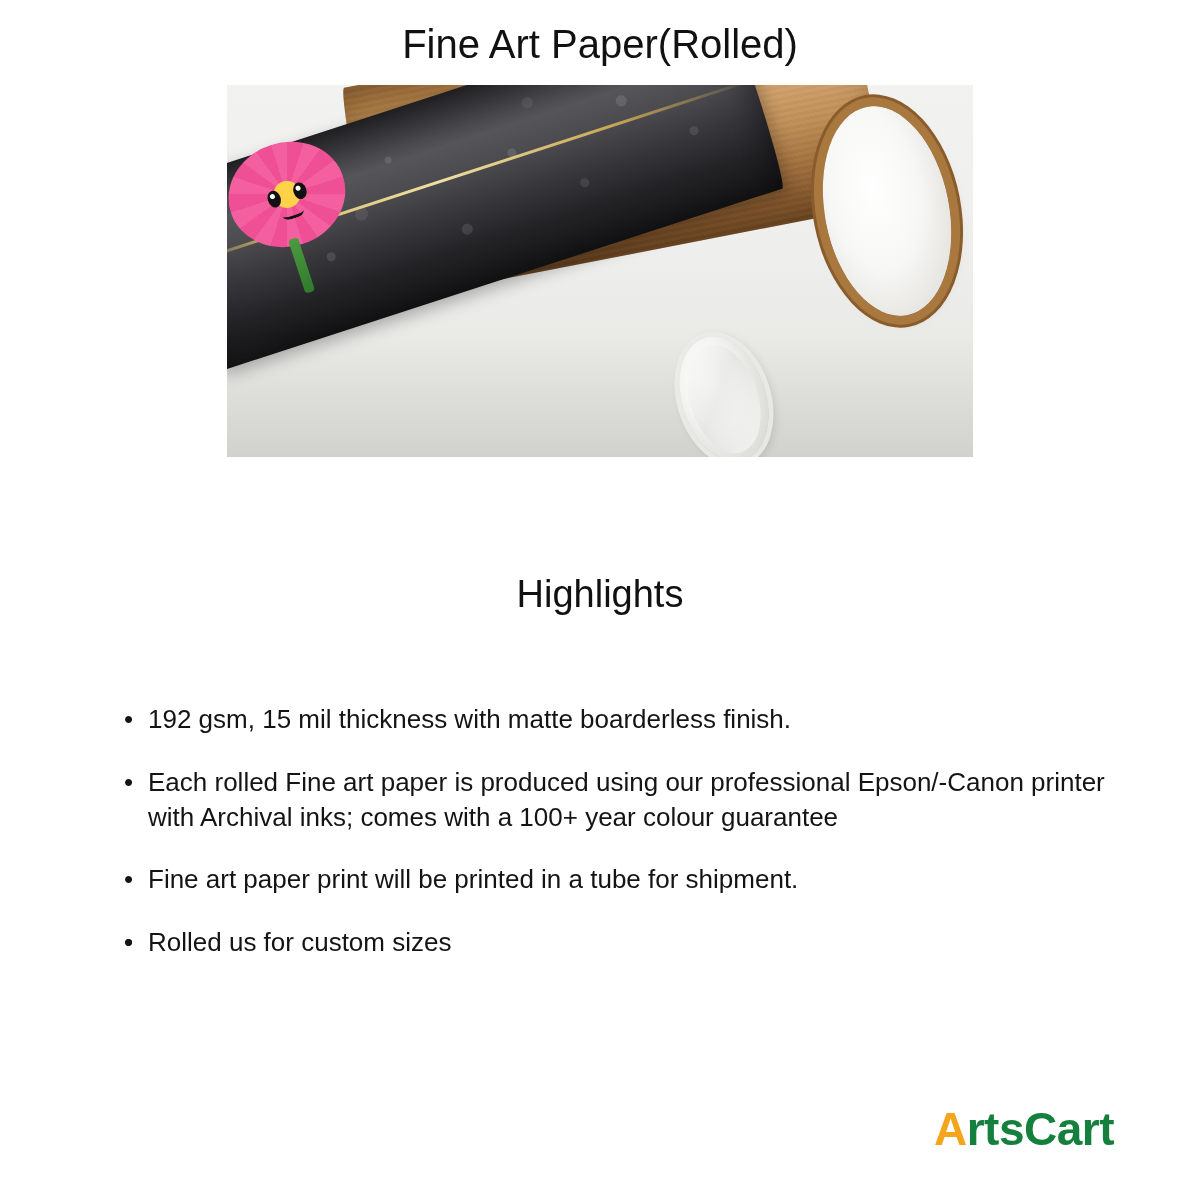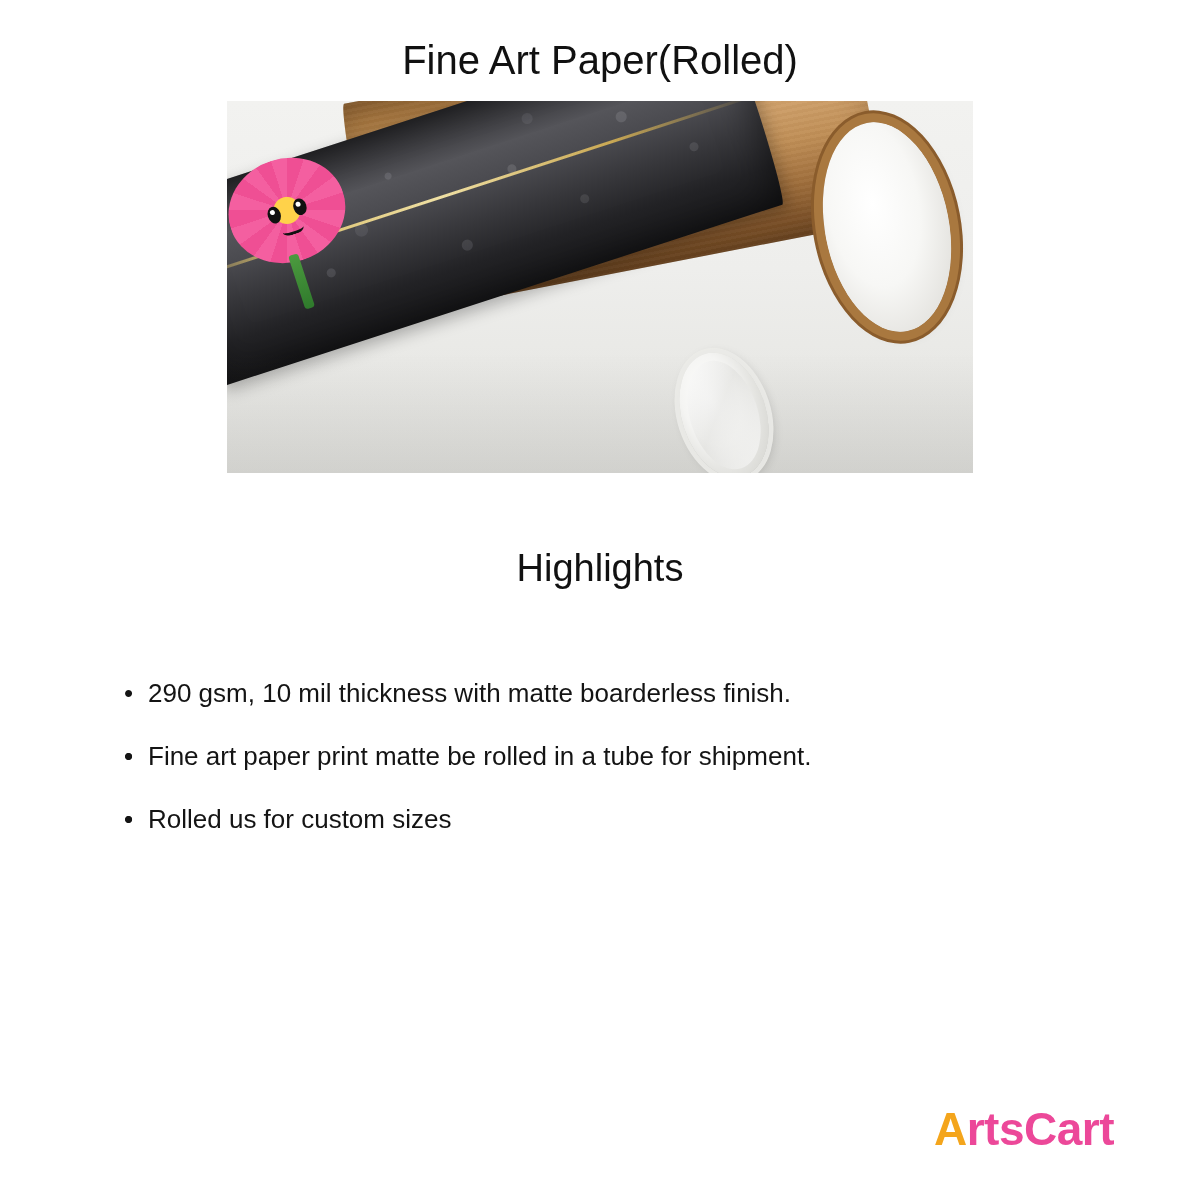--- a/index.html
+++ b/index.html
@@ -22,21 +22,21 @@
     position: relative;
     box-sizing: border-box;
   }
 
   .title {
     text-align: center;
     font-size: 40px;
     font-weight: 400;
     letter-spacing: 0px;
     margin: 0;
-    padding-top: 38px;
+    padding-top: 22px;
     color: #111111;
     font-family: "Liberation Sans", sans-serif;
   }
 
   .hero-wrap {
     width: 746px;
     height: 372px;
     margin: 18px auto 0 auto;
     position: relative;
     overflow: hidden;
@@ -241,21 +241,21 @@
     background:
       linear-gradient(130deg, rgba(255,255,255,0.9) 0%, rgba(215,215,212,0.5) 45%, rgba(255,255,255,0.85) 100%);
     opacity: .8;
   }
 
   .section-title {
     text-align: center;
     font-size: 38px;
     font-weight: 400;
     margin: 0;
-    padding-top: 74px;
+    padding-top: 116px;
     color: #111111;
   }
 
   .highlights {
     margin: 0;
     padding: 86px 0 0 0;
     list-style: none;
   }
   .highlights li {
     position: relative;
@@ -275,21 +275,21 @@
     position: absolute;
     right: 86px;
     bottom: 44px;
     font-size: 46px;
     font-weight: bold;
     letter-spacing: -0.5px;
     display: flex;
     align-items: center;
   }
   .brand .a-mark { color: #f4a51c; }
-  .brand .rest { color: #ec4899; }
+  .brand .rest { color: #15803d; }
 </style>
 </head>
 <body>
 
 <div class="page">
 
   <h1 class="title">Fine Art Paper(Rolled)</h1>
 
   <div class="hero-wrap">
     <div class="photo">
@@ -309,28 +309,29 @@
       <div class="print-cap"></div>
       <div class="floor-shadow"></div>
     </div>
   </div>
 
   <h2 class="section-title">Highlights</h2>
 
   <ul class="highlights">
     <li>
       <span class="bullet">•</span>
-      <span>290 gsm, 10 mil thickness with matte boarderless finish.</span>
-    </li>
-    <li>
-      <span class="bullet">•</span>
-    </li>
-    <li>
-      <span class="bullet">•</span>
-      <span>Fine art paper print matte be rolled in a tube for shipment.</span>
+      <span>192 gsm, 15 mil thickness with matte boarderless finish.</span>
+    </li>
+    <li>
+      <span class="bullet">•</span>
+      <span>Each rolled Fine art paper is produced using our professional Epson/-Canon printer with Archival inks; comes with a 100+ year colour guarantee</span>
+    </li>
+    <li>
+      <span class="bullet">•</span>
+      <span>Fine art paper print will be printed in a tube for shipment.</span>
     </li>
     <li>
       <span class="bullet">•</span>
     </li>
     <li>
       <span class="bullet">•</span>
       <span>Rolled us for custom sizes</span>
     </li>
   </ul>
 

